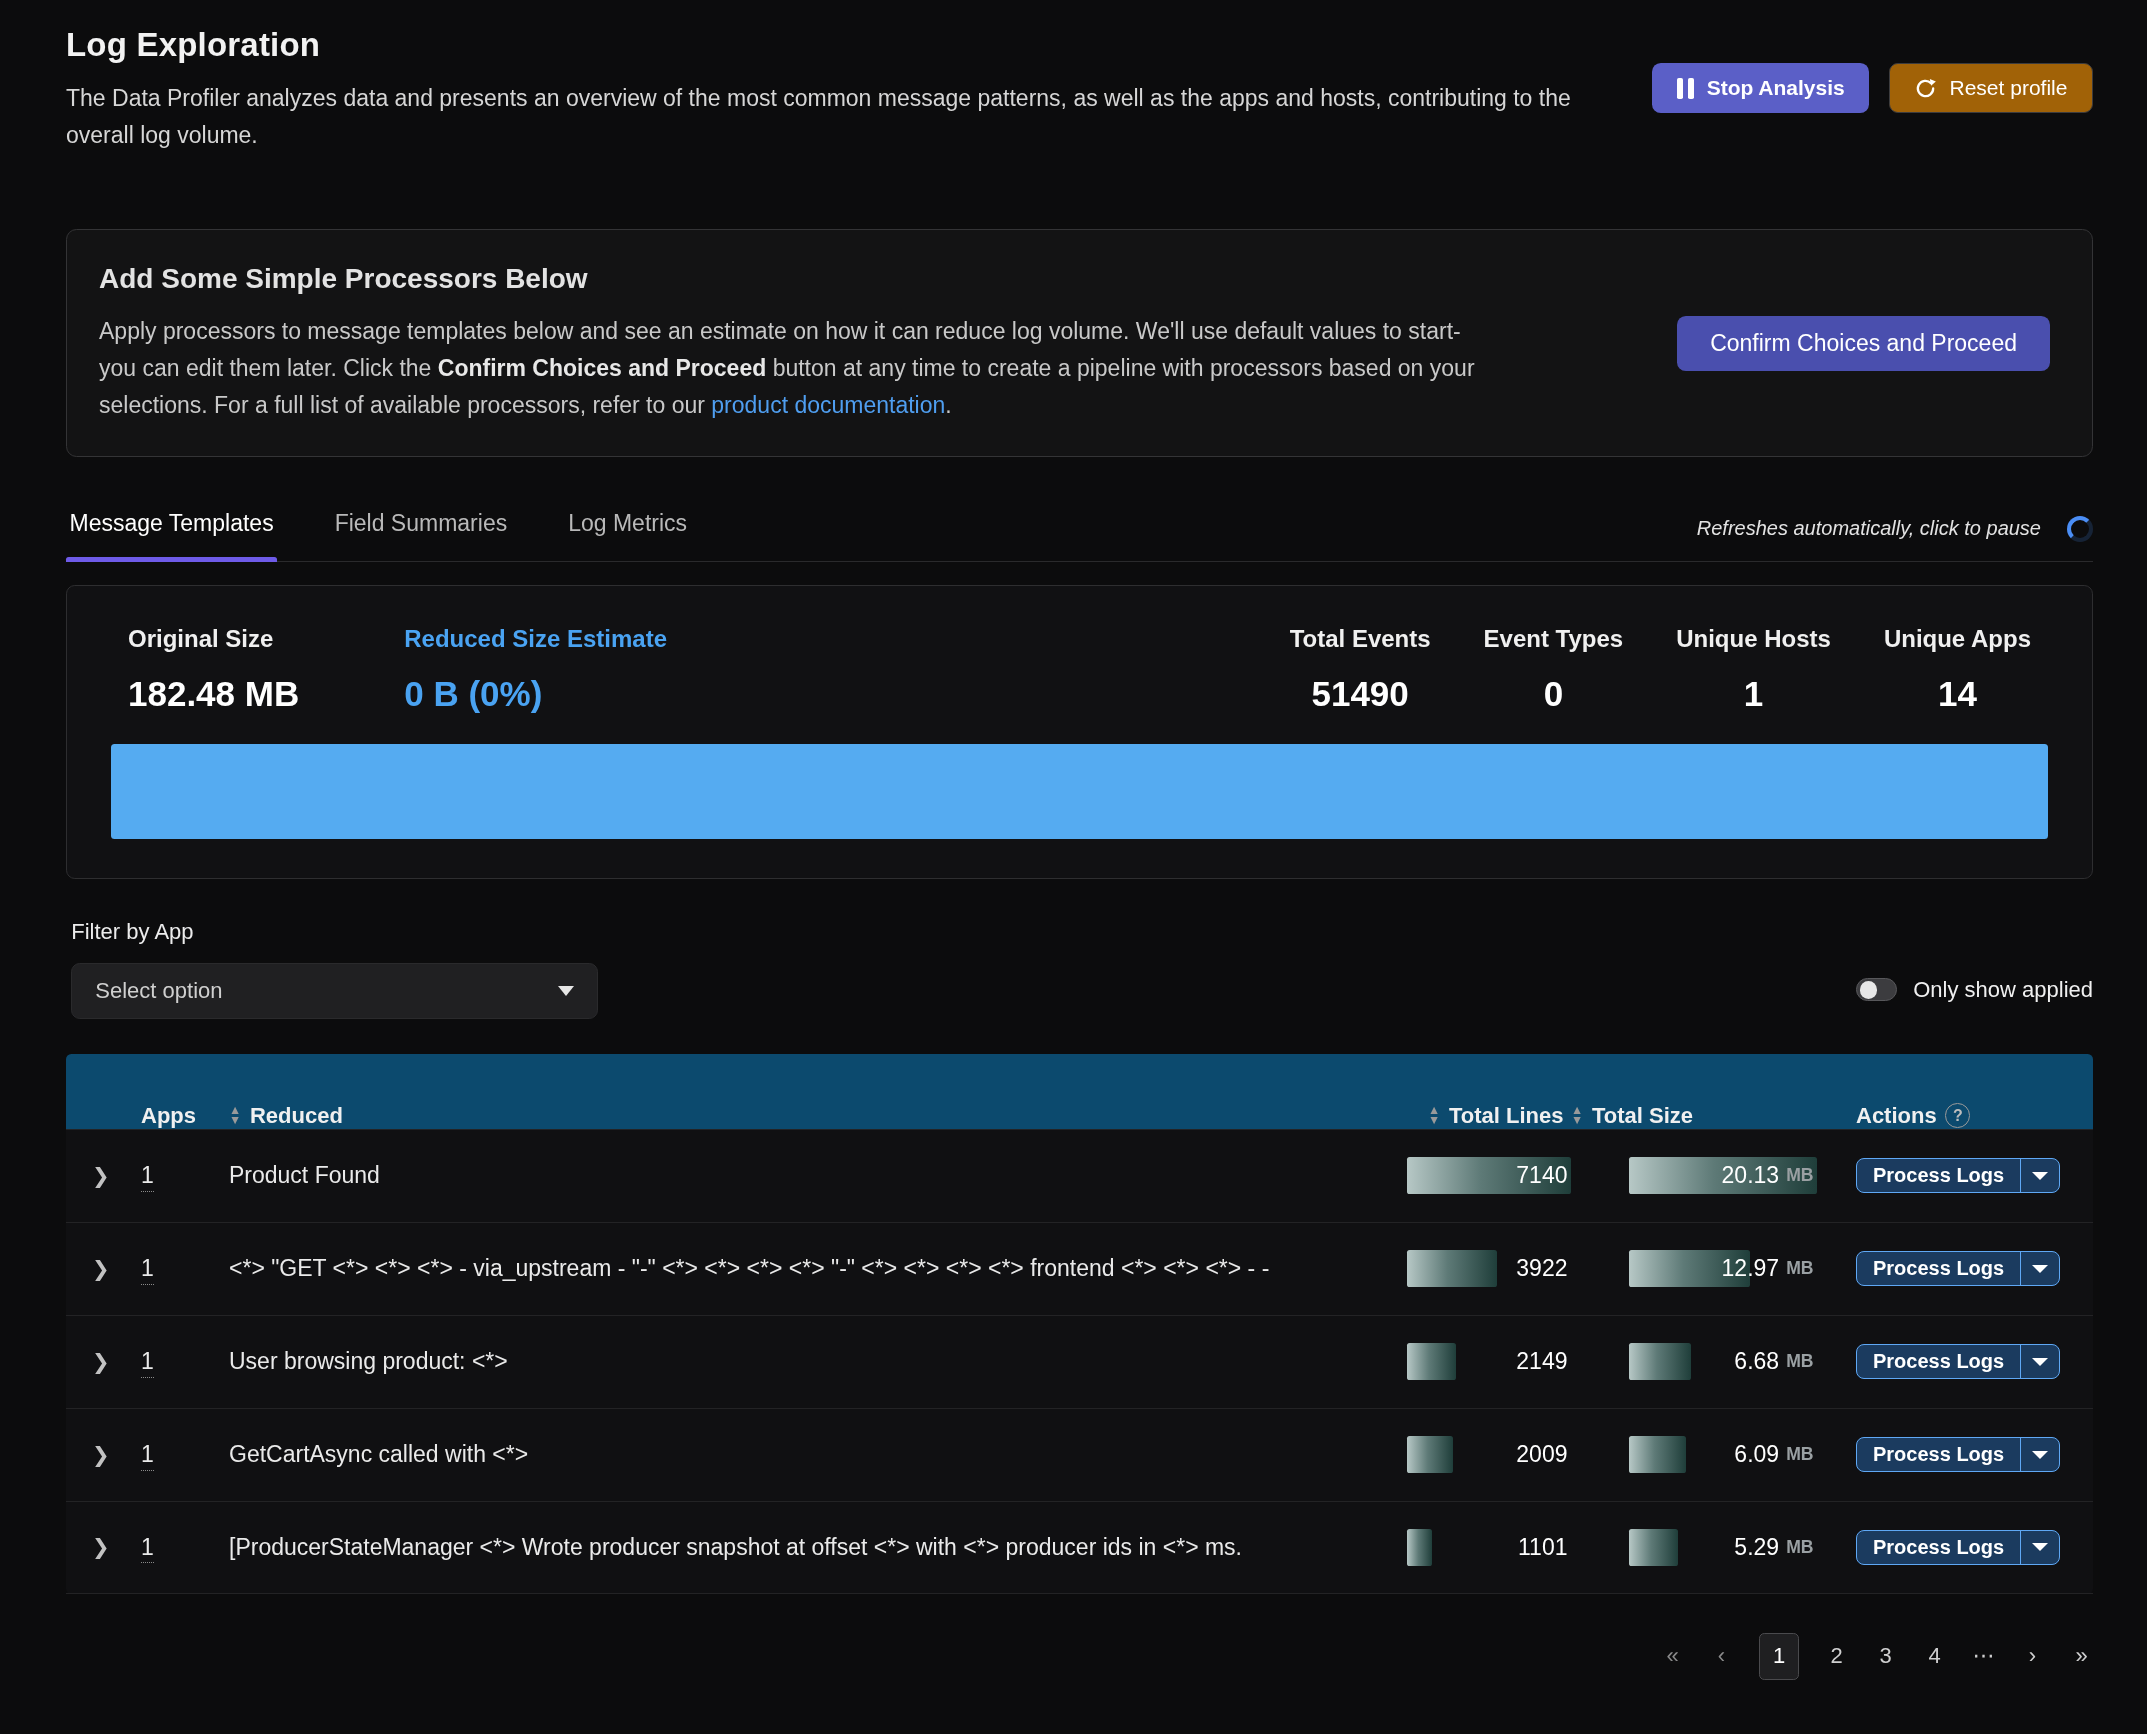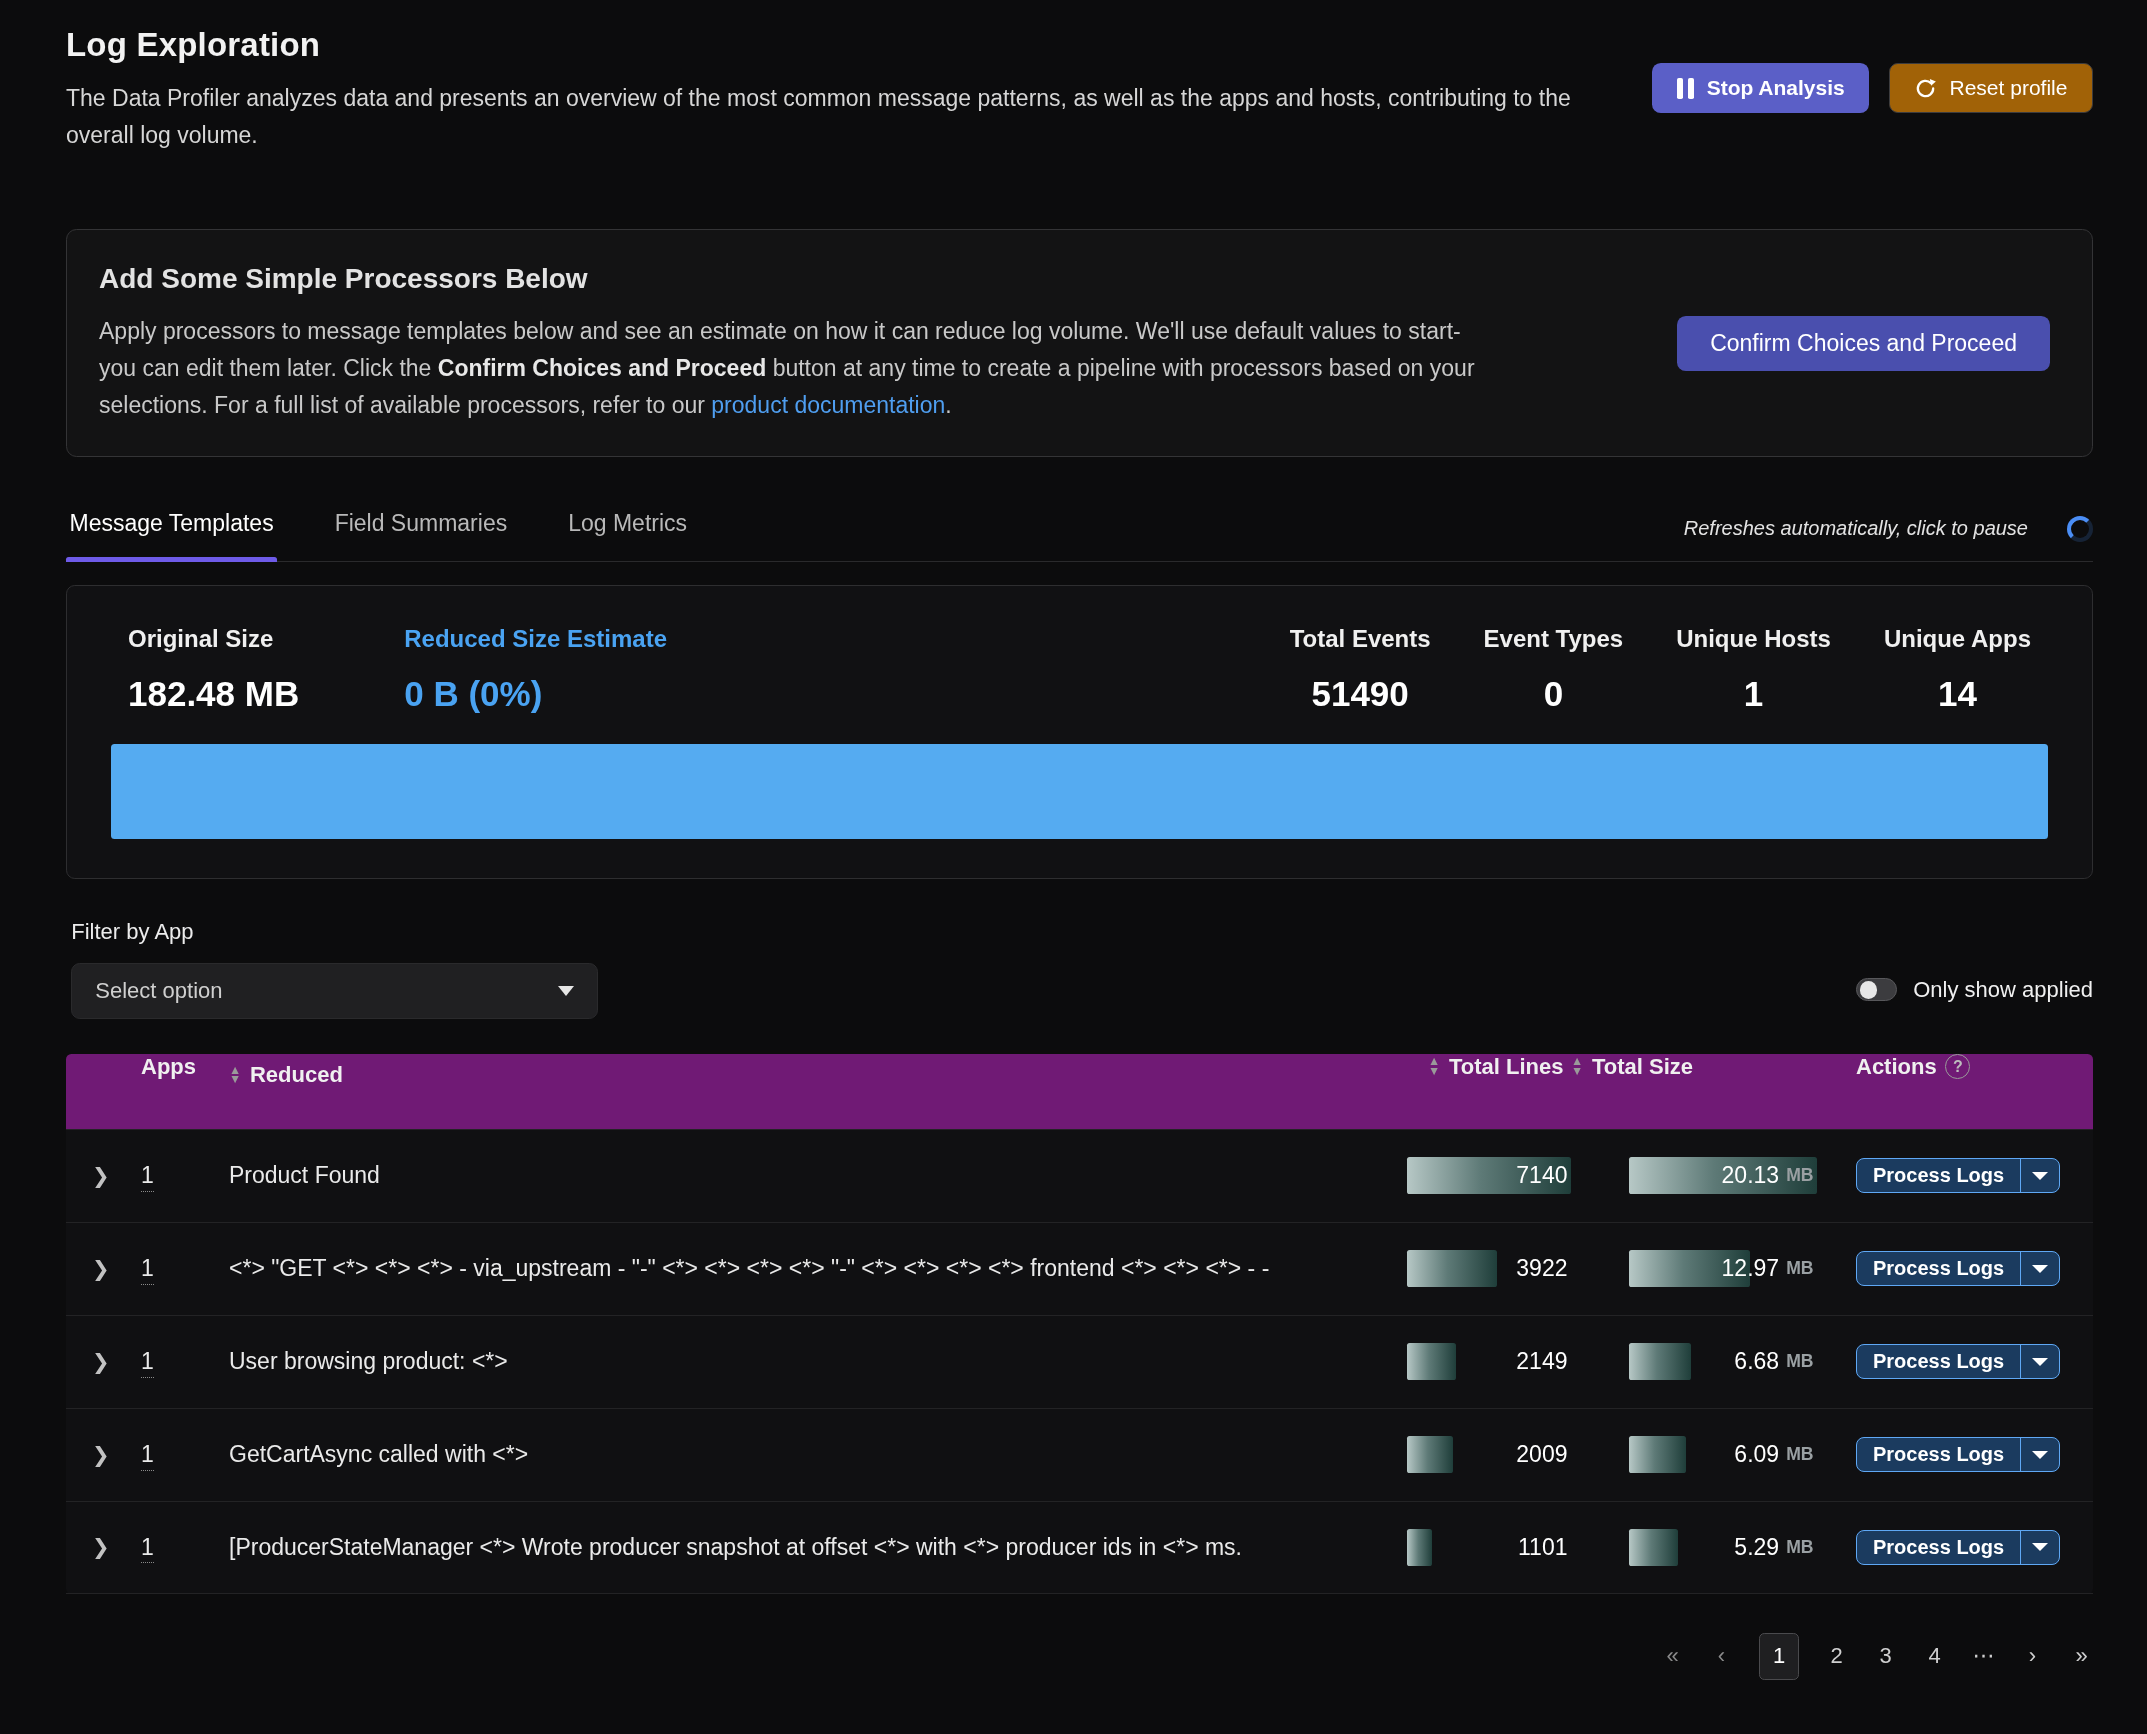--- a/index.html
+++ b/index.html
@@ -36,21 +36,21 @@
   .proc-body a { color: #4f9ef0; text-decoration: none; cursor: pointer; }
   .btn-confirm { margin-top: 53px; height: 55px; padding: 0 33px; background: #4a4fae;
                  border-radius: 8.8px; font-size: 23px; font-weight: 500; flex: none; align-self: flex-start; }
 
   
   .tabs-row { margin-top: 53px; display: flex; align-items: flex-end; border-bottom: 0.9px solid #2a2a2c; }
   .tab { font-size: 23px; color: #b9b9b9; padding: 0 3.5px 24.6px; margin-right: 54px; cursor: pointer; position: relative; }
   .tab.active { color: #ffffff; font-weight: 500; }
   .tab.active::after { content: ""; position: absolute; left: 0; right: 0; bottom: -0.9px; height: 5.3px;
                        background: #6e5be8; border-radius: 2.6px 2.6px 0 0; }
-  .refresh-zone { margin-left: auto; display: flex; align-items: center; gap: 39px; padding-bottom: 19.3px; }
+  .refresh-zone { margin-left: auto; display: flex; align-items: center; gap: 26px; padding-bottom: 19.3px; }
   .refresh-note { font-size: 20px; font-style: italic; color: #e3e3e3; cursor: pointer; }
   .spinner { width: 26px; height: 26px; border-radius: 50%;
              border: 4.4px solid rgba(75,142,245,0.18); border-top-color: #4b8ef5; border-left-color: #4b8ef5;
              animation: spin 1s linear infinite; cursor: pointer; }
   @keyframes spin { to { transform: rotate(360deg); } }
 
   
   .stats-panel { margin-top: 23px; border: 0.9px solid #2e2e30; border-radius: 8.8px; background: #111113; }
   .stats-row { display: flex; align-items: flex-start; padding: 39px 61px 0 61px; }
   .stat { }
@@ -74,21 +74,21 @@
   .caret-down { width: 0; height: 0; border-left: 8.8px solid transparent; border-right: 8.8px solid transparent;
                 border-top: 10.5px solid #e6e6e6; }
   .toggle-row { display: flex; align-items: center; gap: 16px; margin-bottom: 16px; }
   .toggle { width: 41px; height: 23px; border-radius: 11.4px; background: #3c3c3f; border: 0.9px solid #58585b;
             position: relative; cursor: pointer; flex: none; }
   .toggle .knob { position: absolute; left: 2.6px; top: 1.8px; width: 17.6px; height: 17.6px; border-radius: 50%; background: #e8e8e8; }
   .toggle-label { font-size: 22px; color: #f0f0f0; }
 
   
   .tbl { margin-top: 35px; background: #101012; border-radius: 5.3px; }
-  .tbl-header { display: flex; align-items: flex-start; height: 75px; background: #701a75;
+  .tbl-header { display: flex; align-items: flex-end; height: 75px; background: #0c4a6e;
                 border-radius: 5.3px 5.3px 0 0; padding: 0 21px 0 26px; font-size: 22px; font-weight: 700; color: #f0f0f0; }
   .tbl-row { display: flex; align-items: center; height: 93px; padding: 0 21px 0 26px; border-top: 0.9px solid #232325; }
   .tbl-row:last-child { border-bottom: 0.9px solid #232325; }
   .c-chev { width: 49px; flex: none; }
   .c-apps { width: 88px; flex: none; }
   .c-template { flex: 1; min-width: 0; padding-right: 26px; }
   .c-lines { width: 211px; flex: none; display: flex; justify-content: flex-end; }
   .c-size { width: 246px; flex: none; display: flex; justify-content: flex-end; }
   .c-actions { width: 255px; flex: none; padding-left: 39px; }
   .hdr-group { display: inline-flex; align-items: center; gap: 8.8px; cursor: pointer; }

